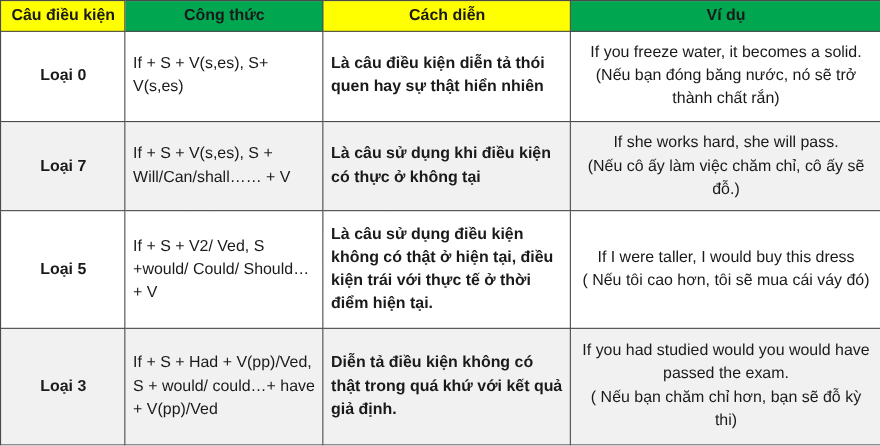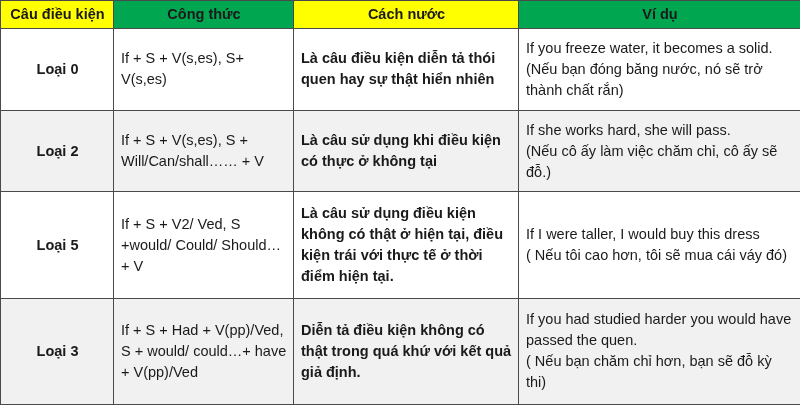--- a/index.html
+++ b/index.html
@@ -85,21 +85,21 @@
     font-weight: bold;
     font-size: 15px;
     white-space: nowrap;
   }
   td.c-form, td.c-use, td.c-example {
     text-align: left;
     vertical-align: middle;
   }
   td.c-form { padding-left: 8px; }
   td.c-use  { padding-left: 9px; font-weight: bold; }
-  td.c-example { padding-left: 8px; }
+  td.c-example { padding-left: 8px; text-align: center; }
   .lines { display: block; }
   .lines span { display: block; }
 </style>
 </head>
 <body>
 
 <div id="page">
 
   <div class="watermark">
     <div class="wm-main">IELTS</div>
@@ -110,38 +110,38 @@
     <colgroup>
       <col style="width:113px">
       <col style="width:180px">
       <col style="width:225px">
       <col style="width:282px">
     </colgroup>
     <thead>
       <tr>
         <th class="hdr-yellow">Câu điều kiện</th>
         <th class="hdr-green">Công thức</th>
-        <th class="hdr-yellow">Cách nước</th>
+        <th class="hdr-yellow">Cách diễn</th>
         <th class="hdr-green">Ví dụ</th>
       </tr>
     </thead>
     <tbody>
       <tr class="row-white">
         <td class="c-type">Loại 0</td>
         <td class="c-form">If + S + V(s,es), S+ V(s,es)</td>
         <td class="c-use">Là câu điều kiện diễn tả thói quen hay sự thật hiển nhiên</td>
         <td class="c-example">
             <span class="lines">
               <span> If you freeze water, it becomes a solid.</span>
               <span>(Nếu bạn đóng băng nước, nó sẽ trở thành chất rắn)</span>
             </span>
           </td>
       </tr>
       <tr class="row-gray">
-        <td class="c-type">Loại 2</td>
+        <td class="c-type">Loại 7</td>
         <td class="c-form">If + S + V(s,es), S + Will/Can/shall…… + V</td>
         <td class="c-use">Là câu sử dụng khi điều kiện có thực ở không tại</td>
         <td class="c-example">
             <span class="lines">
               <span>If she works hard, she will pass.</span>
               <span>(Nếu cô ấy làm việc chăm chỉ, cô ấy sẽ đỗ.)</span>
             </span>
           </td>
       </tr>
       <tr class="row-white">
@@ -154,21 +154,21 @@
               <span>( Nếu tôi cao hơn, tôi sẽ mua cái váy đó)</span>
             </span>
           </td>
       </tr>
       <tr class="row-gray">
         <td class="c-type">Loại 3</td>
         <td class="c-form">If + S + Had + V(pp)/Ved, S + would/ could…+ have + V(pp)/Ved</td>
         <td class="c-use">Diễn tả điều kiện không có thật trong quá khứ với kết quả giả định.</td>
         <td class="c-example">
             <span class="lines">
-              <span>If you had studied harder you would have passed the quen.</span>
+              <span>If you had studied would you would have passed the exam.</span>
               <span>( Nếu bạn chăm chỉ hơn, bạn sẽ đỗ kỳ thi)</span>
             </span>
           </td>
       </tr>
     </tbody>
   </table>
 
 </div>
 
 </body></html>

